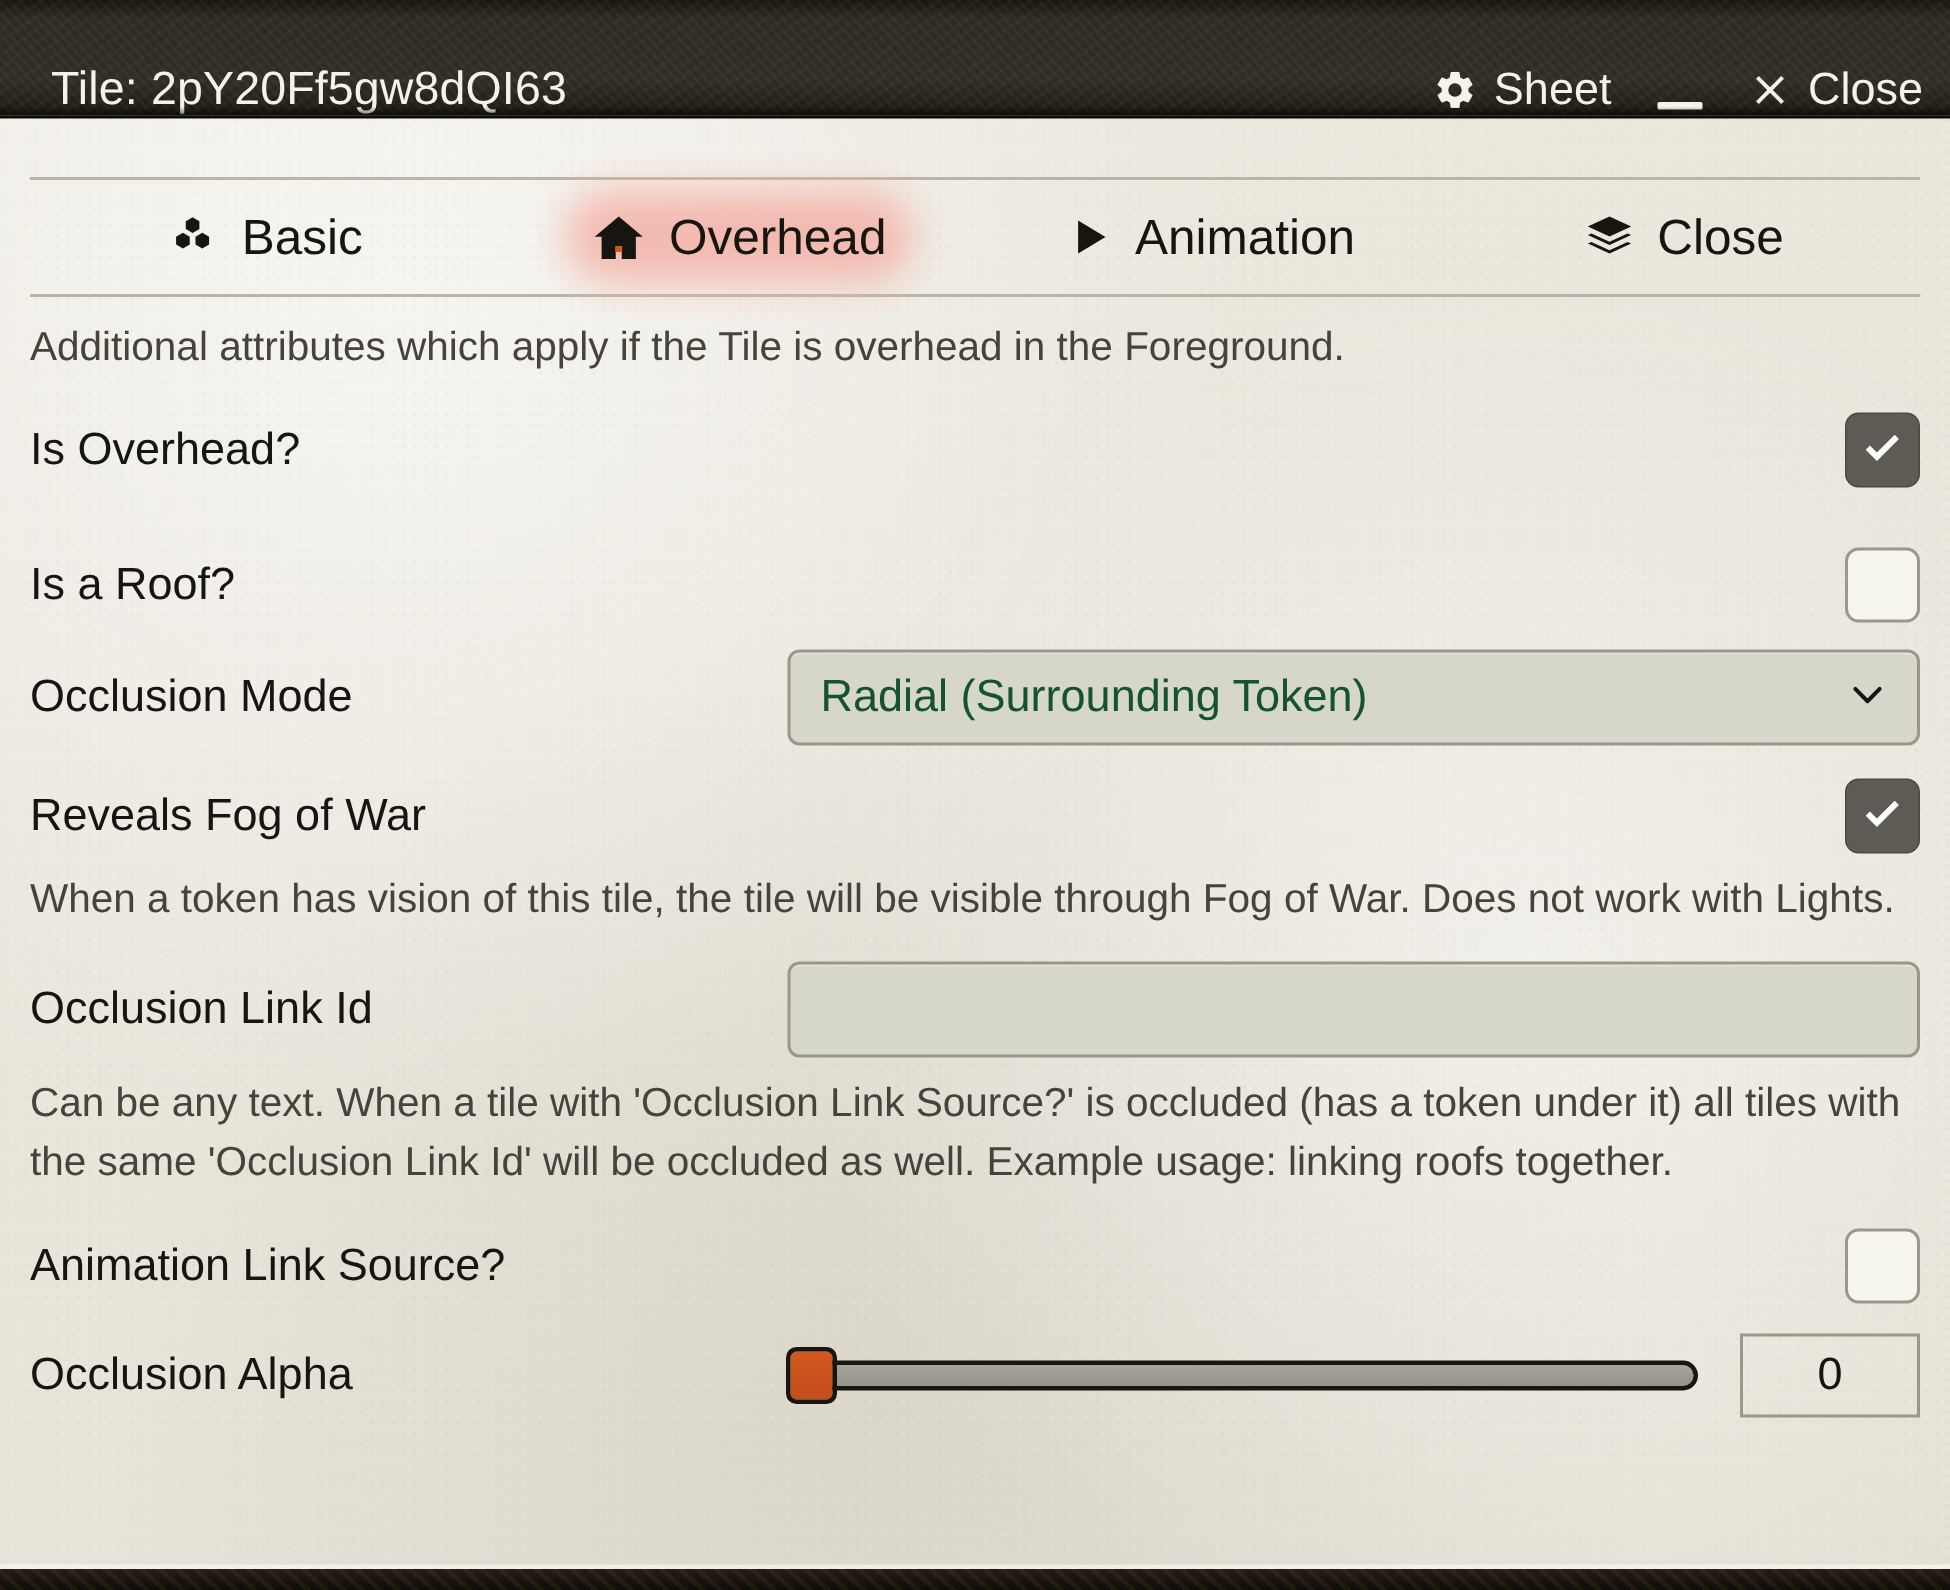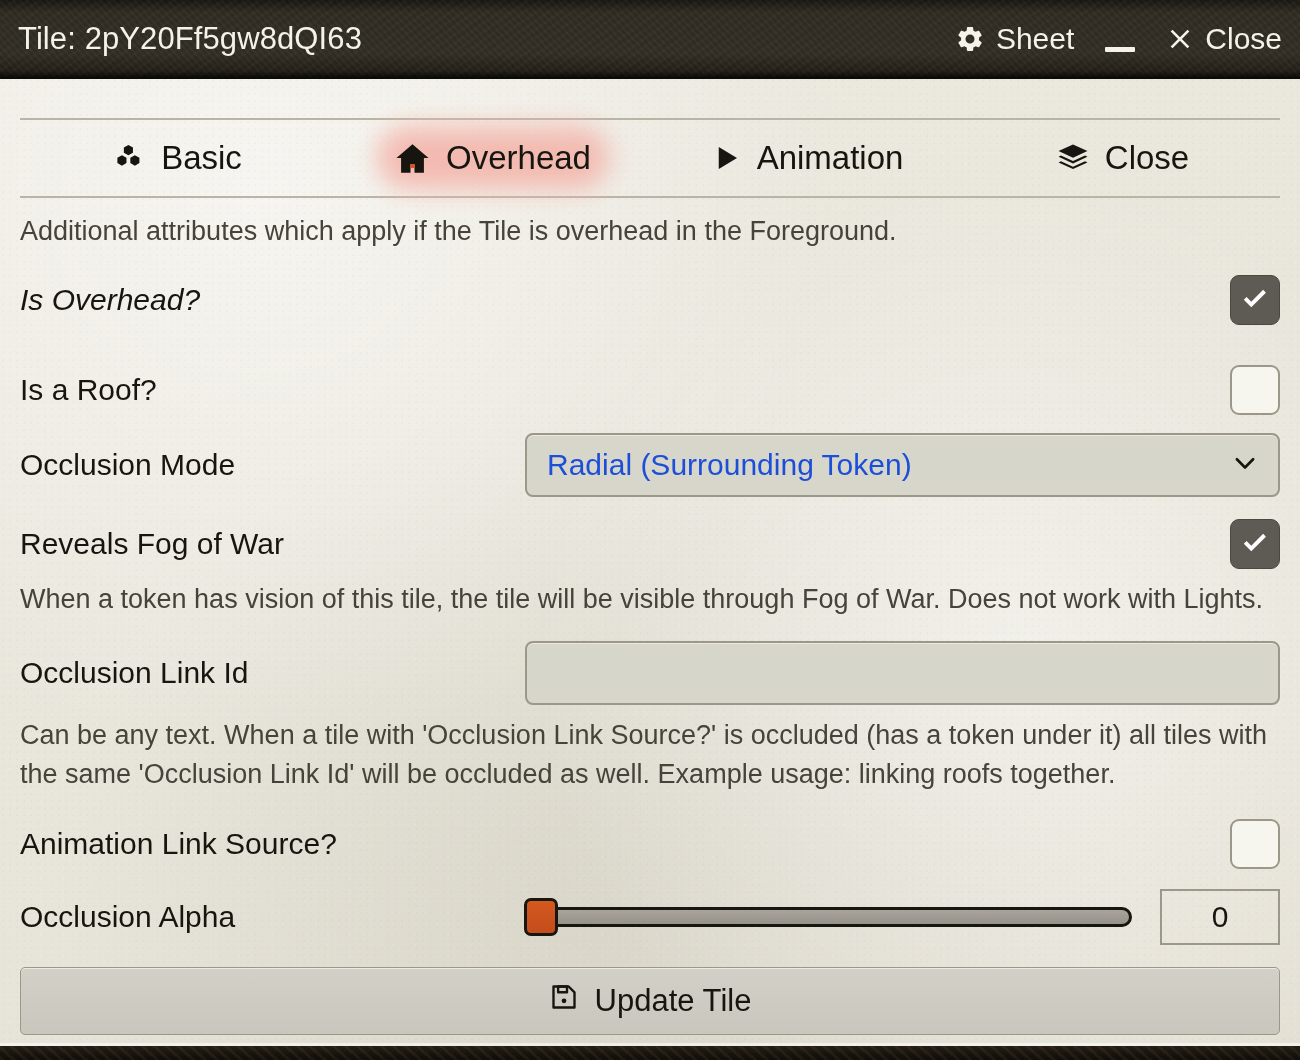--- a/index.html
+++ b/index.html
@@ -44,22 +44,22 @@
   
   .title-bar {
     position: relative;
     z-index: 3;
     height: 79px;
     background:
       repeating-linear-gradient(48deg, rgba(255,255,255,.022) 0 2px, rgba(0,0,0,.03) 2px 5px),
       repeating-linear-gradient(-35deg, rgba(120,100,60,.05) 0 3px, rgba(0,0,0,.02) 3px 7px),
       linear-gradient(180deg, #191712 0%, #302c23 16%, #322e25 70%, #1d1a14 100%);
     display: flex;
-    align-items: center;
-    padding: 0 18px 0 18px;
+    align-items: flex-end;
+    padding: 0 18px 0 34px;
     color: #f2efe6;
     border-bottom: 2px solid #0c0b08;
   }
   .title-bar::after{
     content:"";
     position:absolute; left:0; right:0; bottom:0; height:6px;
     background: linear-gradient(180deg, rgba(0,0,0,0) 0%, rgba(0,0,0,.55) 100%);
     pointer-events:none;
   }
 
@@ -154,21 +154,21 @@
     align-items: center;
     min-height: 50px;
   }
   .row-label {
     font-size: 30px;
     color: #16150f;
     white-space: nowrap;
   }
   .row .spacer { flex: 1; }
 
-  .r-overhead { margin-top: 24px; font-style: italic; }
+  .r-overhead { margin-top: 24px; }
   .r-roof     { margin-top: 40px; }
   .r-occmode  { margin-top: 18px; }
   .r-fog      { margin-top: 22px; }
   .r-linkid   { margin-top: 22px; }
   .r-linksrc  { margin-top: 24px; }
   .r-alpha    { margin-top: 20px; }
 
   
   .checkbox {
     width: 50px; height: 50px;
@@ -195,21 +195,21 @@
     border: 2px solid #9b9789;
     border-radius: 8px;
     display: flex;
     align-items: center;
     padding: 0 18px 0 20px;
     cursor: pointer;
     box-shadow: inset 0 1px 0 rgba(255,255,255,.45);
   }
   .select .sel-value {
     font-size: 30px;
-    color: #1d4ed8;
+    color: #14532d;
     flex: 1;
     white-space: nowrap;
     overflow: hidden;
   }
 
   
   .text-input {
     width: 755px;
     height: 64px;
     background: #d7d6cb;
@@ -435,27 +435,17 @@
     <div class="row r-alpha">
       <span class="row-label">Occlusion Alpha</span>
       <span class="spacer"></span>
       <div class="slider-wrap">
         <div class="slider-track"></div>
         <div class="slider-thumb"></div>
       </div>
       <div class="value-box">0</div>
     </div>
 
-    <button class="update-btn">
-      <span>
-        <svg width="30" height="30" viewBox="0 0 24 24" fill="none" stroke="#16150f" stroke-width="1.9" stroke-linejoin="round" aria-hidden="true">
-          <path d="M3.6 3.6h12.1l4.7 4.7v12.1H3.6Z"></path>
-          <path d="M7.3 3.6h7.1v4.6H7.3Z"></path>
-          <circle cx="12" cy="15" r="1.9" fill="#16150f" stroke="none"></circle>
-        </svg>
-      </span>
-      <span>Update Tile</span>
-    </button>
 
   </div>
 
   <div class="window-bottom"></div>
 </div>
 
 </body></html>

